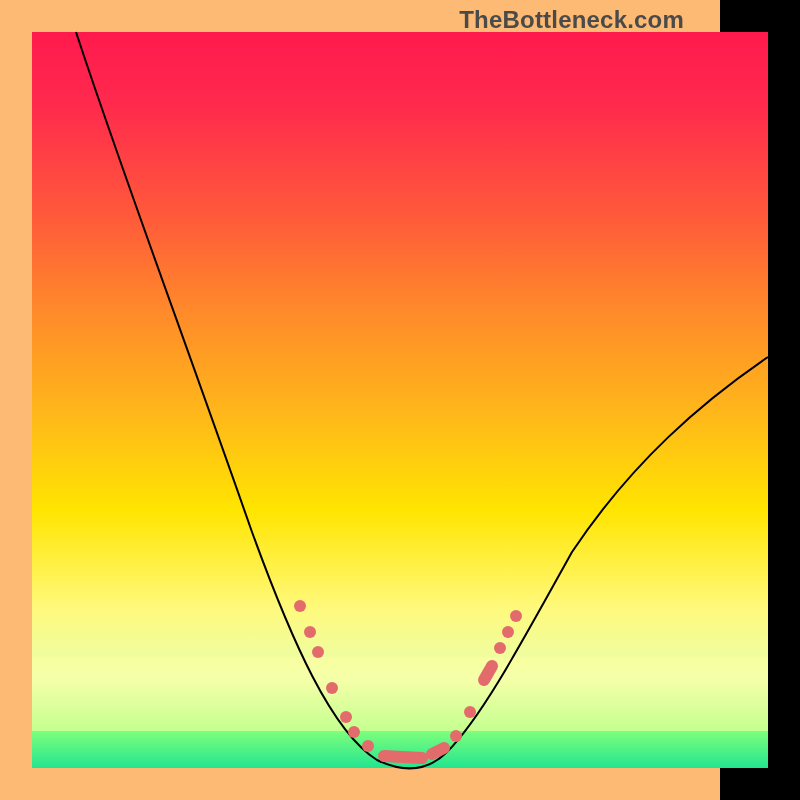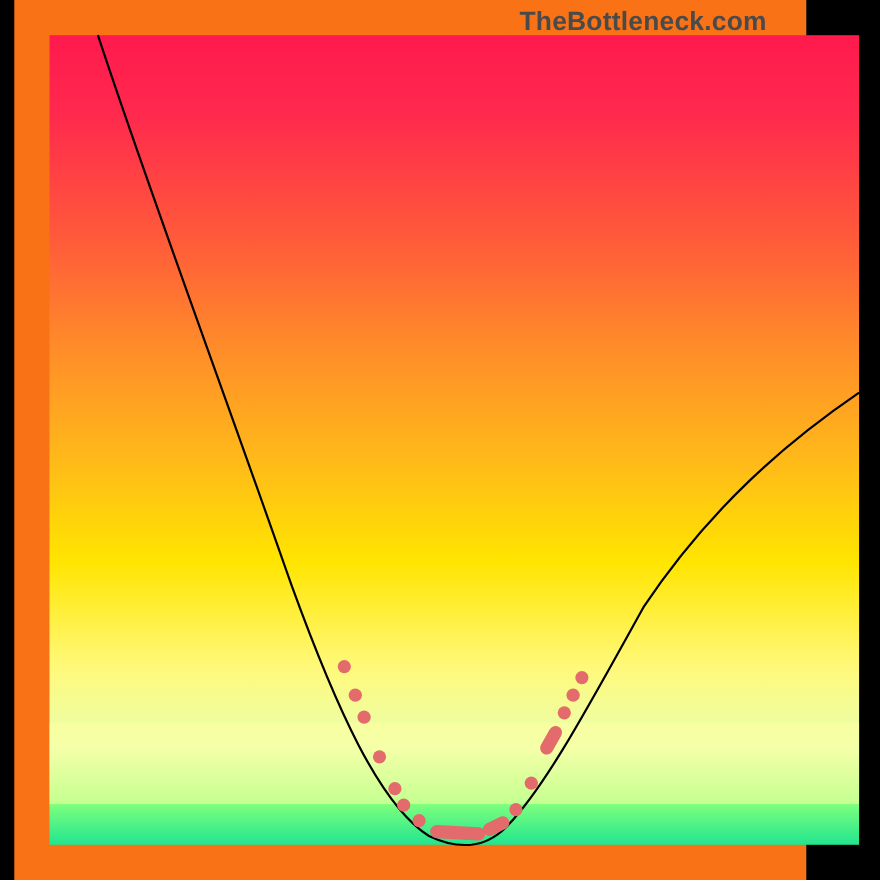--- a/index.html
+++ b/index.html
@@ -8,22 +8,21 @@
     width: 800px;
     height: 800px;
     overflow: hidden;
     background: #000;
     font-family: Arial, Helvetica, sans-serif;
   }
   .frame {
     position: relative;
     width: 720px;
     height: 800px;
-    background: #f97316;
-    margin-left: 13px;
+    background: #fdba74;
   }
   .plot-area {
     position: absolute;
     left: 32px;
     top: 32px;
     width: 736px;
     height: 736px;
     background: linear-gradient(to bottom,
       #ff1a4d 0%,
       #ff2a4d 10%,

